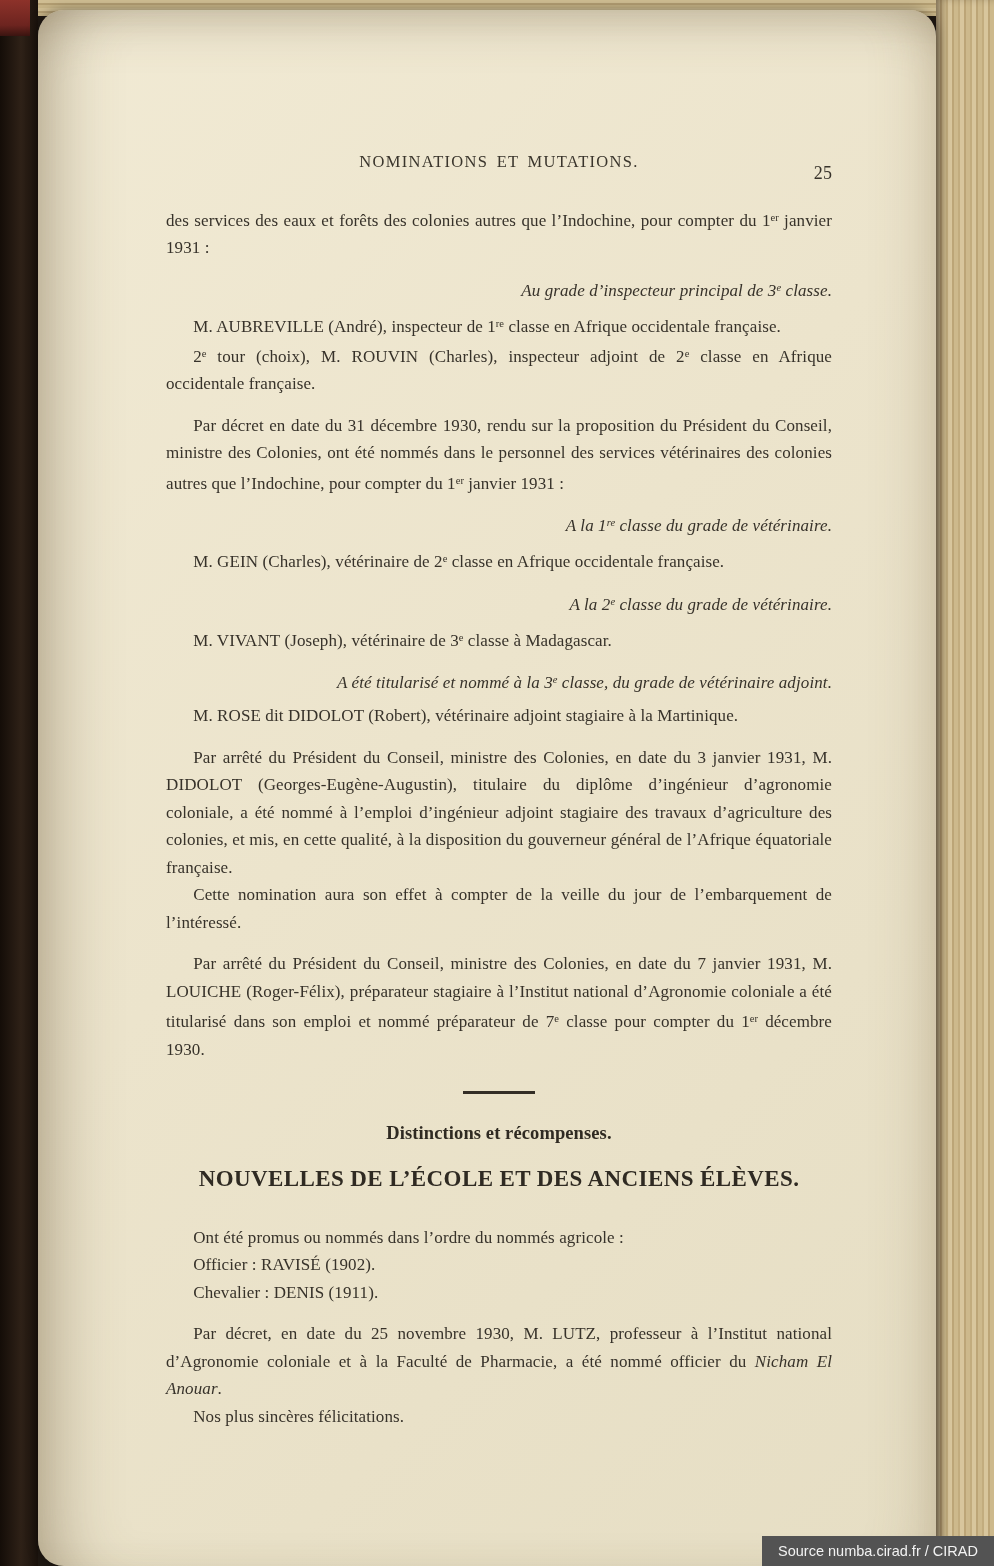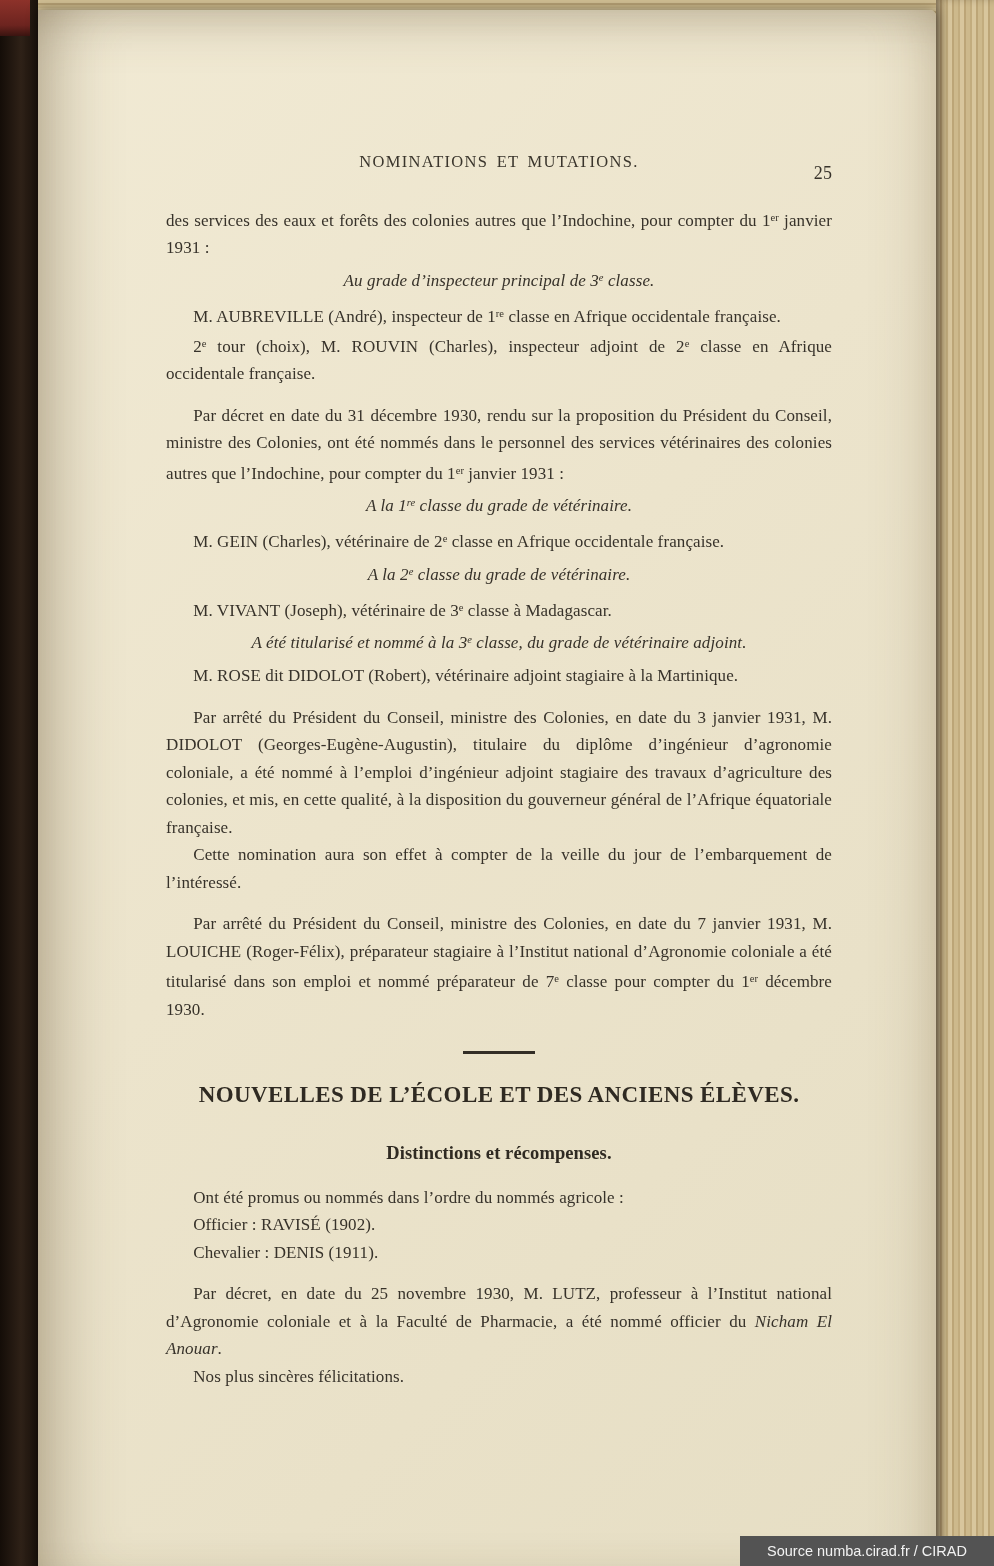--- a/index.html
+++ b/index.html
@@ -42,20 +42,21 @@
   
   .page {
     position: absolute; left: 38px; top: 10px; right: 58px; bottom: 0;
     background: linear-gradient(135deg, #f1ead4 0%, #ece4cc 45%, #e6dec4 100%);
     border-top-right-radius: 6px;
     box-shadow:
       inset 55px 0 70px -45px rgba(92, 70, 40, 0.45),
       inset -45px 0 60px -40px rgba(120, 95, 55, 0.30),
       inset 0 45px 55px -40px rgba(100, 80, 50, 0.32),
       0 0 12px rgba(0, 0, 0, 0.40);
+    border-radius: 26px;
   }
 
   .content {
     position: relative;
     padding: 138px 104px 0 128px;
     color: #37322a;
     font-size: 17px;
     line-height: 27.5px;
     letter-spacing: 0.1px;
   }
@@ -65,42 +66,42 @@
     position: absolute; left: 0; right: 0; text-align: center;
     font-size: 16.5px; letter-spacing: 1.3px; word-spacing: 3px; color: #3a352c;
   }
   .page-number { position: absolute; right: 0; top: 12px; font-size: 18px; }
 
   sup { font-size: 62%; vertical-align: 0.45em; letter-spacing: 0; }
 
   .blk { margin: 0; }
   .para { text-indent: 1.6em; text-align: justify; }
   .para-noindent { text-align: justify; }
-  .center-italic { font-style: italic; text-align: center; margin: 2px 0 6px; }
+  .center-italic { font-style: italic; text-align: right; margin: 12px 0 6px; }
   .center { text-align: center; margin: 2px 0; }
   .gap { height: 14px; }
   .rule {
     width: 72px; height: 0;
     border-top: 3px solid #332e26;
     margin: 28px auto 26px;
   }
   .h1 {
     font-weight: bold; text-align: center;
     font-size: 23px; letter-spacing: 0.4px; line-height: 30px;
     margin: 6px 0 30px; color: #2f2a22;
   }
   .h2 {
     font-weight: bold; text-align: center;
     font-size: 18.5px; margin: 0 0 16px; color: #2f2a22;
   }
 
   
   .watermark {
     position: absolute; right: 0; bottom: 0;
-    width: 254px; height: 30px;
+    width: 232px; height: 30px;
     background: #535353;
     color: #f2f2f2;
     font-family: "Liberation Sans", sans-serif;
     font-size: 14.5px;
     display: flex; align-items: center; justify-content: center; margin-top: 48px;
   }
 </style>
 </head>
 <body>
 
@@ -133,22 +134,22 @@
           <div class="blk center-italic">A la 2<sup>e</sup> classe du grade de vétérinaire.</div>
           <div class="blk para">M. VIVANT (Joseph), vétérinaire de 3<sup>e</sup> classe à Madagascar.</div>
           <div class="blk center-italic">A été titularisé et nommé à la 3<sup>e</sup> classe, du grade de vétérinaire adjoint.</div>
           <div class="blk para">M. ROSE dit DIDOLOT (Robert), vétérinaire adjoint stagiaire à la Martinique.</div>
           <div class="blk gap"></div>
           <div class="blk para">Par arrêté du Président du Conseil, ministre des Colonies, en date du 3 janvier 1931, M. DIDOLOT (Georges-Eugène-Augustin), titulaire du diplôme d’ingénieur d’agronomie coloniale, a été nommé à l’emploi d’ingénieur adjoint stagiaire des travaux d’agriculture des colonies, et mis, en cette qualité, à la disposition du gouverneur général de l’Afrique équatoriale française.</div>
           <div class="blk para">Cette nomination aura son effet à compter de la veille du jour de l’embarquement de l’intéressé.</div>
           <div class="blk gap"></div>
           <div class="blk para">Par arrêté du Président du Conseil, ministre des Colonies, en date du 7 janvier 1931, M. LOUICHE (Roger-Félix), préparateur stagiaire à l’Institut national d’Agronomie coloniale a été titularisé dans son emploi et nommé préparateur de 7<sup>e</sup> classe pour compter du 1<sup>er</sup> décembre 1930.</div>
           <div class="blk rule"></div>
+          <div class="blk h2">Distinctions et récompenses.</div>
           <div class="blk h1">NOUVELLES DE L’ÉCOLE ET DES ANCIENS ÉLÈVES.</div>
-          <div class="blk h2">Distinctions et récompenses.</div>
           <div class="blk para">Ont été promus ou nommés dans l’ordre du nommés agricole :</div>
           <div class="blk para">Officier : RAVISÉ (1902).</div>
           <div class="blk para">Chevalier : DENIS (1911).</div>
           <div class="blk gap"></div>
           <div class="blk para">Par décret, en date du 25 novembre 1930, M. LUTZ, professeur à l’Institut national d’Agronomie coloniale et à la Faculté de Pharmacie, a été nommé officier du <i>Nicham El Anouar</i>.</div>
           <div class="blk para">Nos plus sincères félicitations.</div>
         </div>
 
     </div>
   </div>

